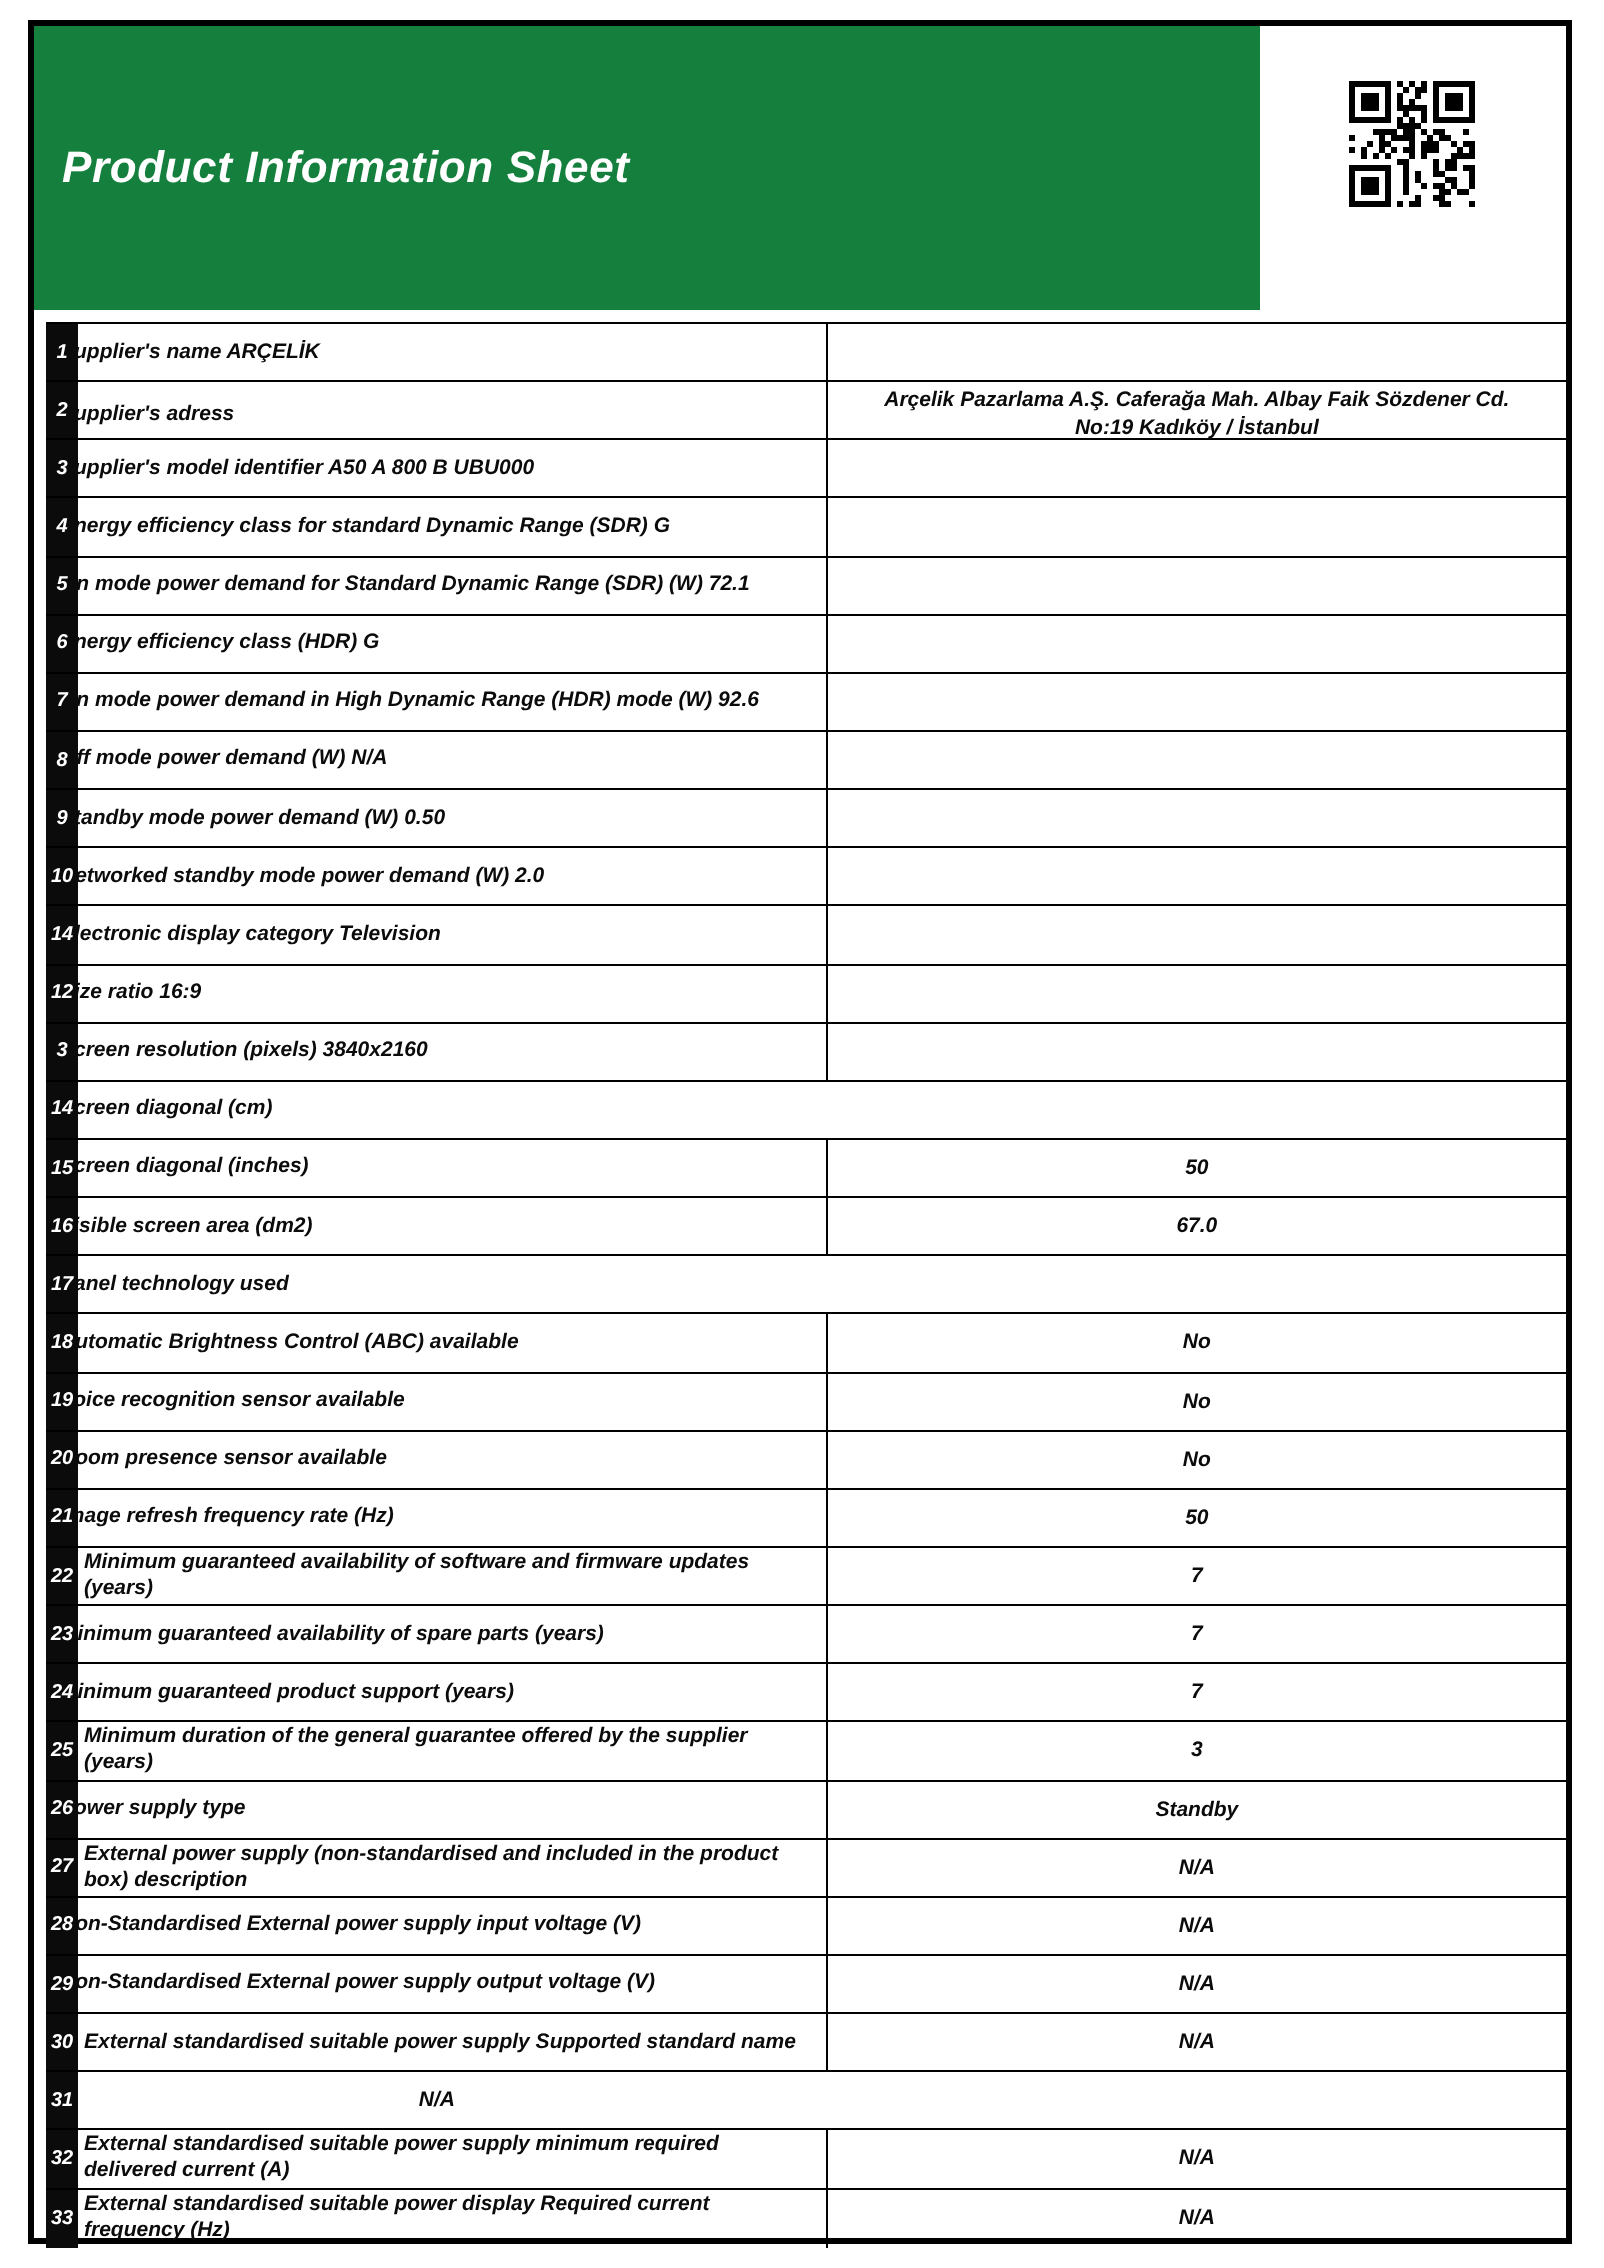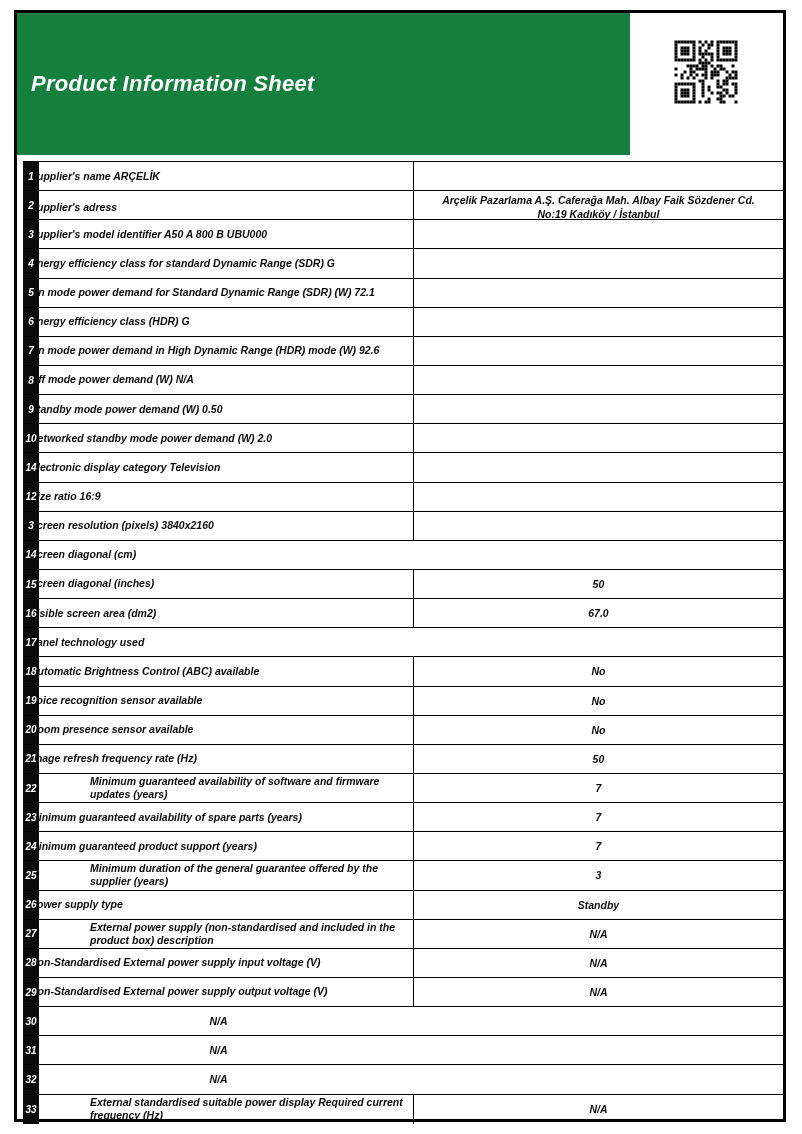--- a/index.html
+++ b/index.html
@@ -43,21 +43,21 @@
   .numbox{
     position:absolute;left:0;top:0;bottom:0;width:16px;
     background:#0b0b0b;color:#fff;z-index:2;
     display:flex;align-items:center;justify-content:center;
     font-style:italic;font-weight:bold;font-size:10px;
   }
   .label{
     display:flex;align-items:center;
     padding-left:7px;padding-right:6px;z-index:1;overflow:hidden;
   }
-  .label.indent{padding-left:19px;margin-left:48px;}
+  .label.indent{padding-left:19px;}
   .label-text{
     font-style:italic;font-weight:bold;font-size:10.5px;line-height:1.25;
     color:#0b0b0b;
   }
   .value{
     border-left:1px solid #000;box-sizing:border-box;
     display:flex;align-items:center;justify-content:center;
     text-align:center;padding:2px 28px;
   }
   .val-text{
@@ -576,34 +576,40 @@
     <div class="label">
       <span class="label-text">Non-Standardised External power supply output voltage (V)</span>
     </div>
     <div class="value">
       <span class="val-text">N/A</span>
     </div>
   </div>
 
   <div class="row">
     <div class="numbox">30</div>
+    <div class="label indent">
+      <span class="label-text">External standardised suitable power supply Supported standard name</span>
+    </div>
     <div class="value">
       <span class="val-text">N/A</span>
     </div>
   </div>
 
   <div class="row">
     <div class="numbox">31</div>
     <div class="value">
       <span class="val-text">N/A</span>
     </div>
   </div>
 
   <div class="row">
     <div class="numbox">32</div>
+    <div class="label indent">
+      <span class="label-text">External standardised suitable  power supply minimum required delivered current  (A)</span>
+    </div>
     <div class="value">
       <span class="val-text">N/A</span>
     </div>
   </div>
 
   <div class="row">
     <div class="numbox">33</div>
     <div class="label indent">
       <span class="label-text">External standardised suitable power display Required current frequency (Hz)</span>
     </div>

